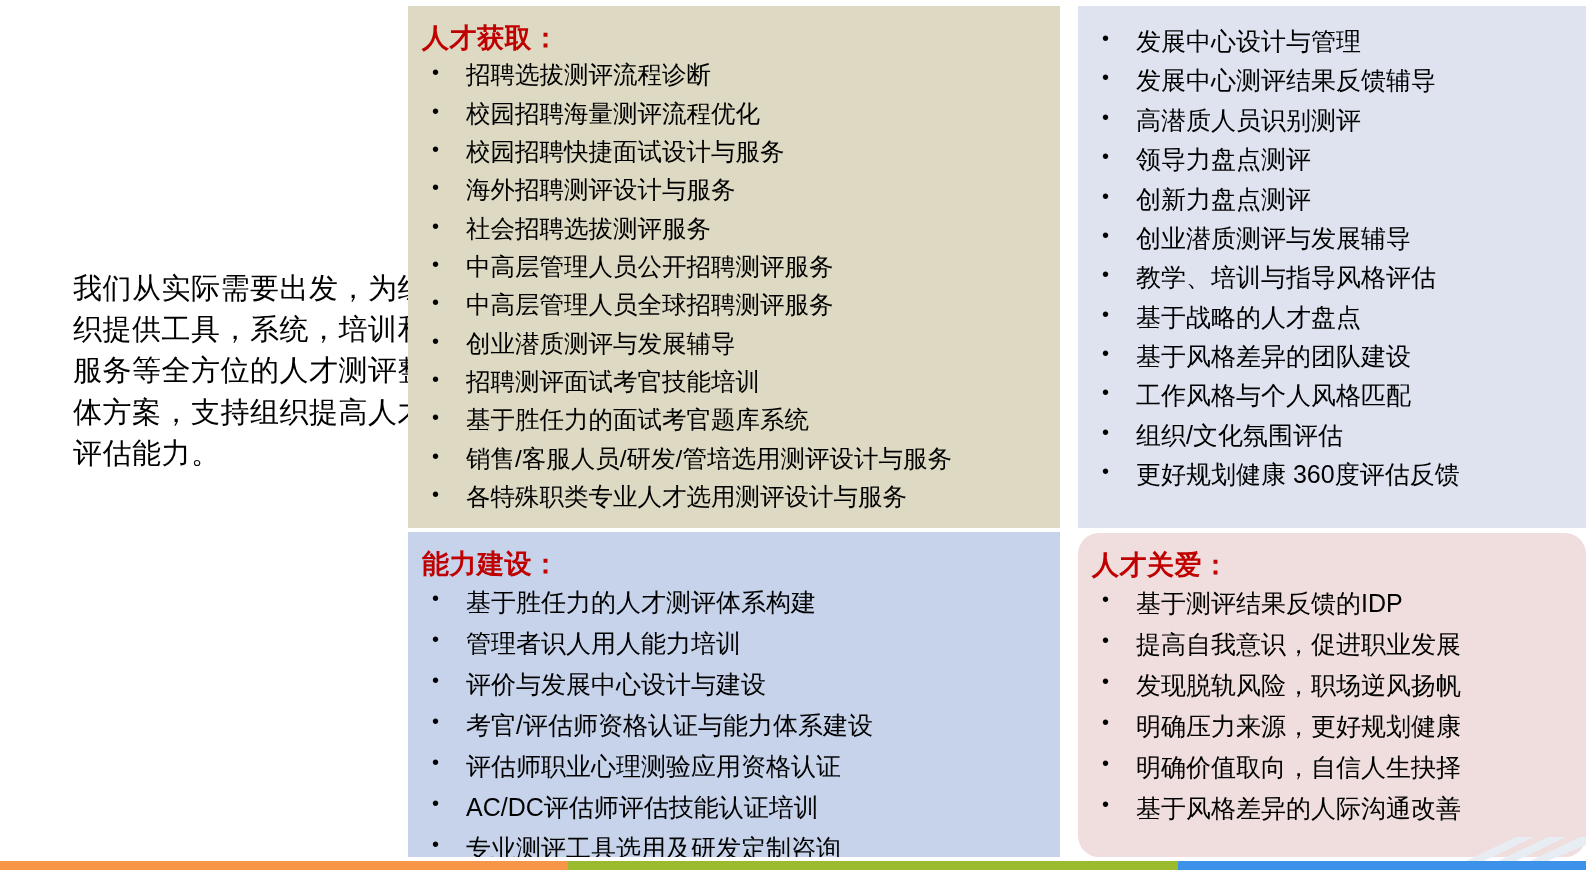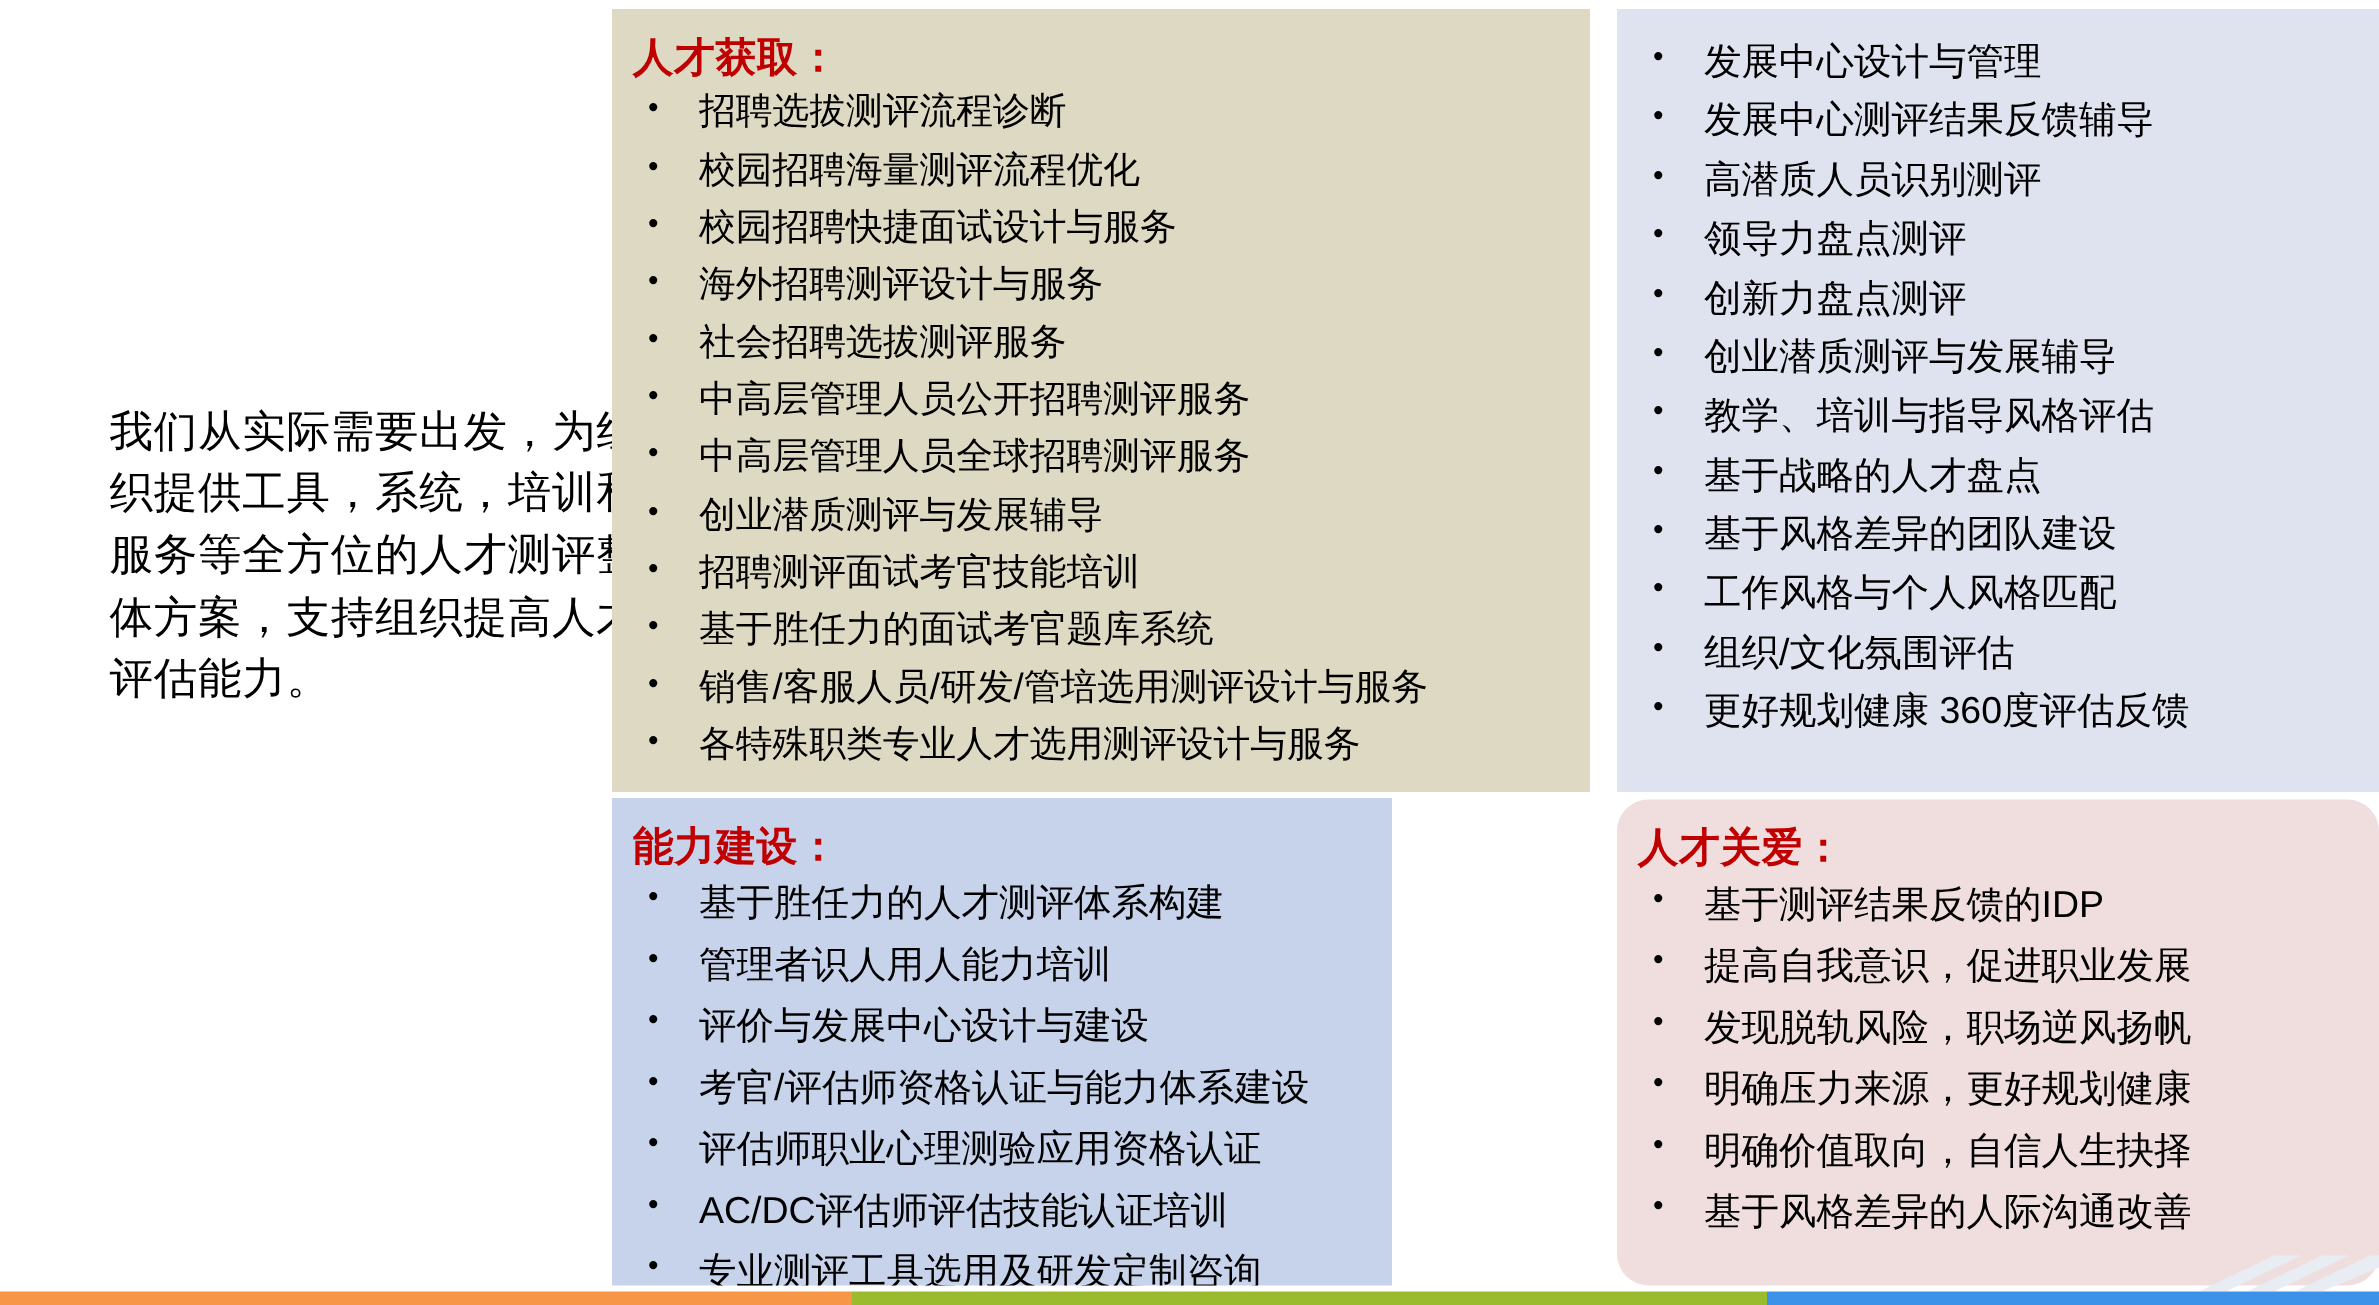--- a/index.html
+++ b/index.html
@@ -65,21 +65,21 @@
   .item-label { flex: 1 1 auto; }
 
   
   #panel-talent-acquisition {
     left: 408px; top: 6px; width: 652px; height: 522px;
     background: #DDD9C3;
   }
   #panel-talent-acquisition .item { font-size: 24.5px; line-height: 1.565; }
 
   #panel-capability-building {
-    left: 408px; top: 532px; width: 520px; height: 325px;
+    left: 408px; top: 532px; width: 652px; height: 325px;
     background: #C6D3EA;
   }
   #panel-capability-building .item { font-size: 25px; line-height: 1.64; }
 
   #panel-talent-development {
     left: 1078px; top: 6px; width: 508px; height: 522px;
     background: #DEE3EF;
   }
   #panel-talent-development .item { font-size: 25px; line-height: 1.575; }
 

